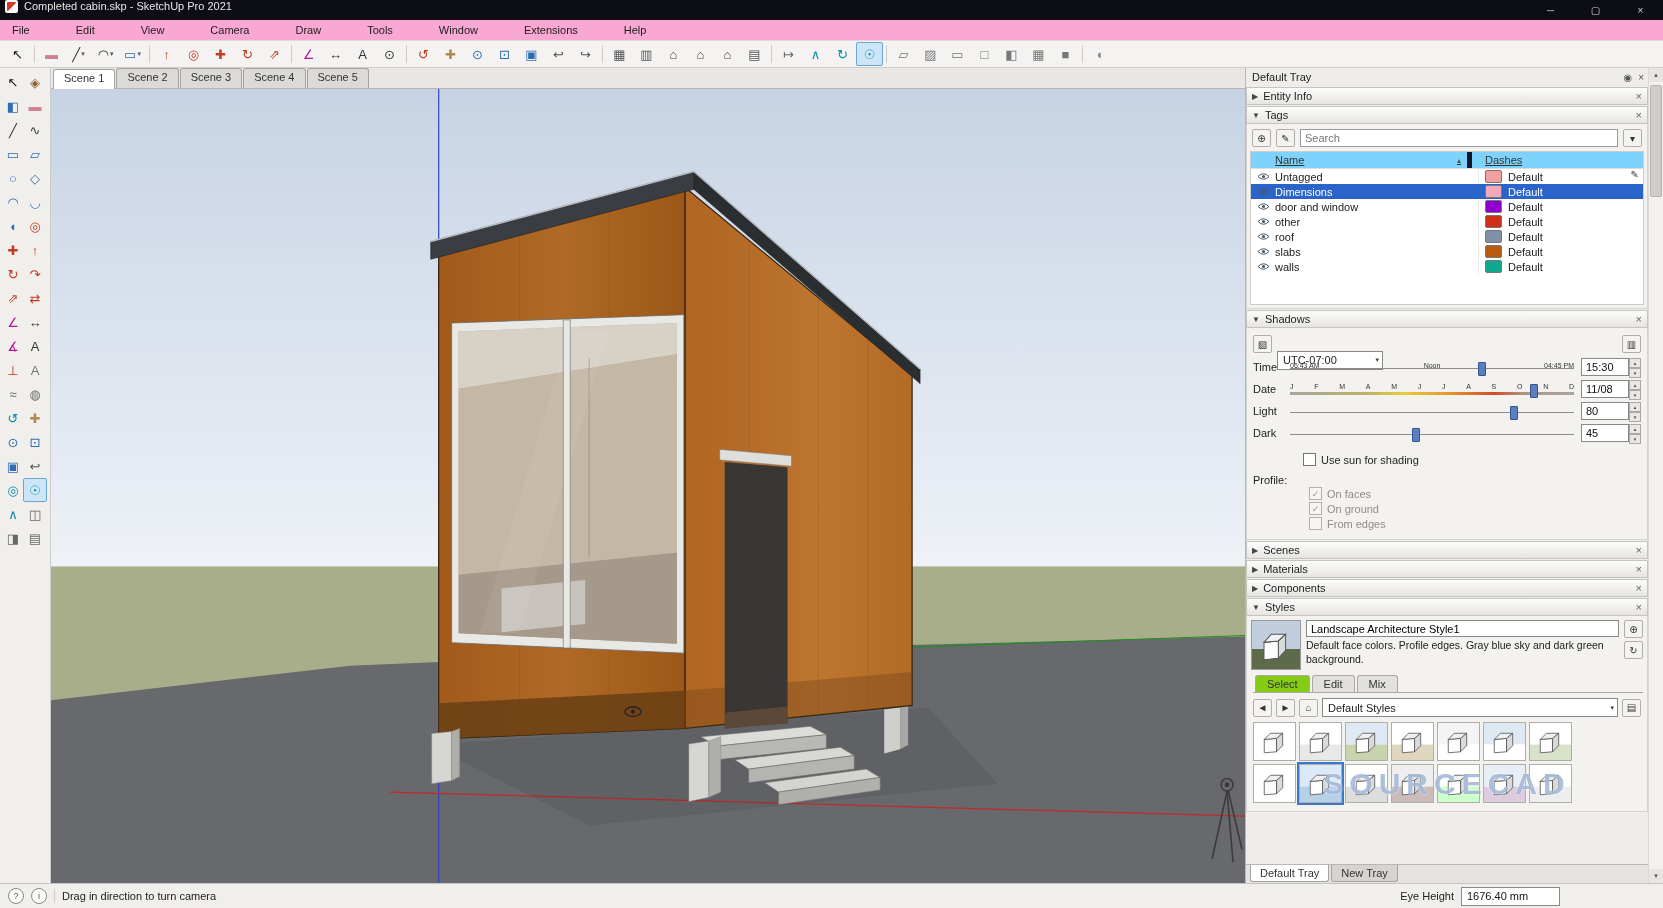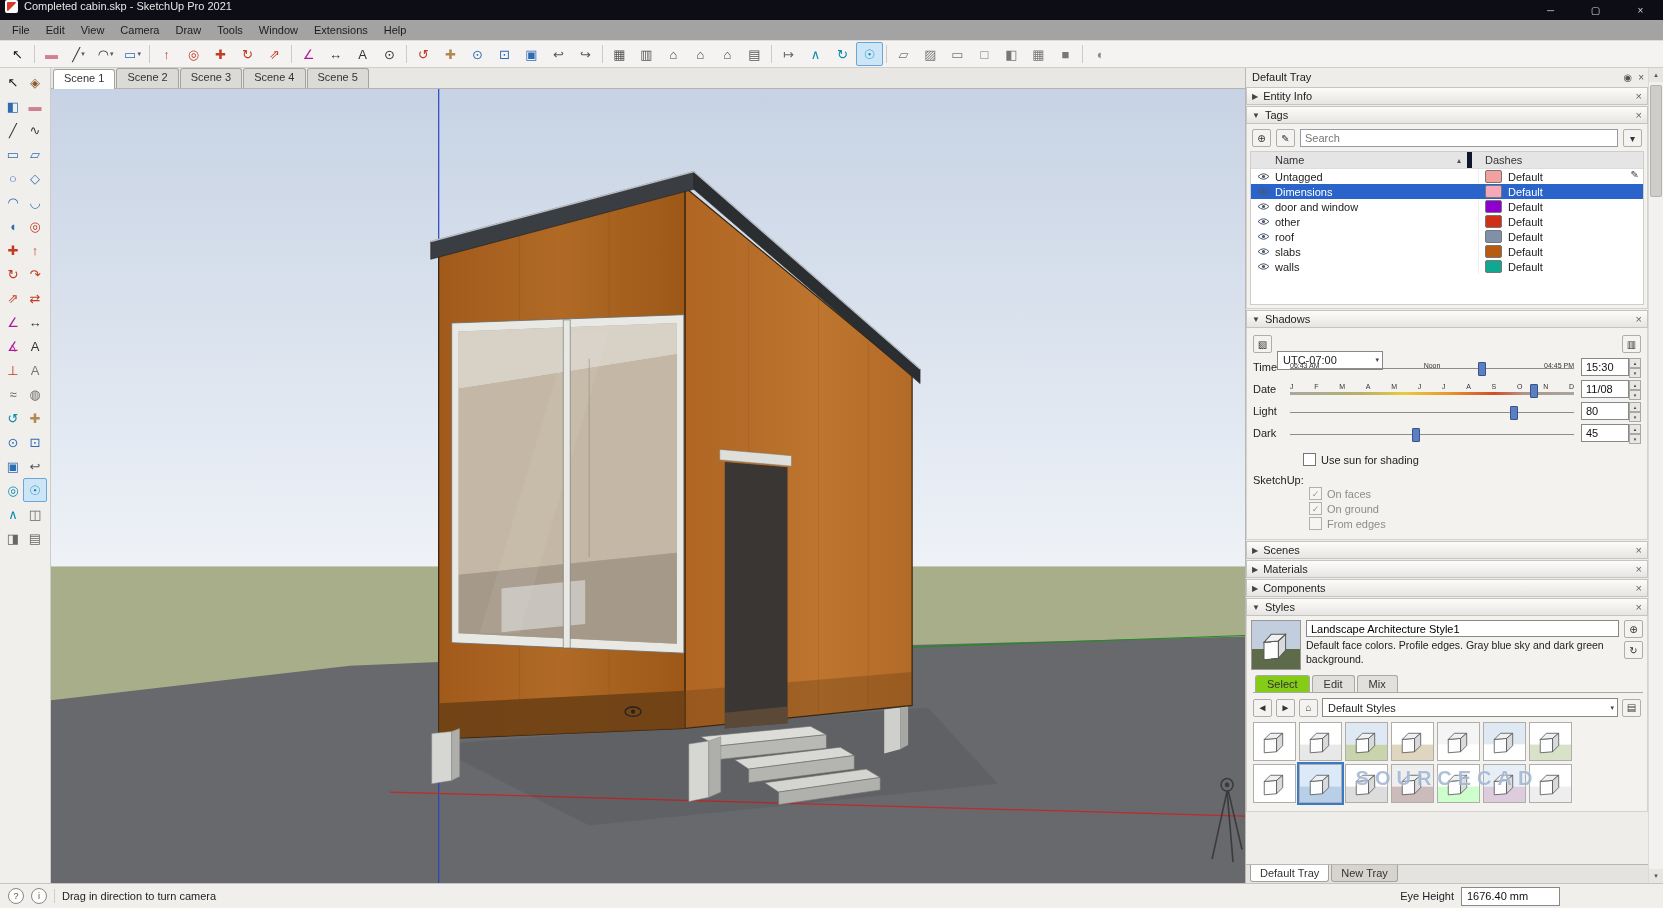--- a/index.html
+++ b/index.html
@@ -8,21 +8,21 @@
        background:#f0efed;display:flex;flex-direction:column;}
   
   .titlebar{height:20px;background:#0c0d15;display:flex;align-items:flex-start;flex:0 0 auto;}
   .app-icon{width:13px;height:13px;margin-left:5px;background:#fdfdfd;border-radius:2px;position:relative;}
   .app-icon::after{content:"";position:absolute;left:2px;top:2px;width:9px;height:9px;
        background:linear-gradient(135deg,#d83a2a 55%,#fff 56%);border-radius:1px;}
   .title-text{color:#e6e6e6;font-size:11px;padding-left:6px;}
   .win-controls{margin-left:auto;display:flex;height:100%;}
   .win-btn{width:45px;display:flex;align-items:center;justify-content:center;color:#d8d8d8;font-size:10px;}
   
-  .menubar{height:20px;background:#a3a3a3;border-bottom:1px solid #dddcda;display:flex;align-items:center;padding-left:4px;flex:0 0 auto;}
+  .menubar{height:20px;background:#f9a8d4;border-bottom:1px solid #dddcda;display:flex;align-items:center;padding-left:4px;flex:0 0 auto;gap:30px;}
   .menu-item{padding:3px 8px;color:#1c1c1c;}
   
   .toolbar{height:26px;background:#f4f3f1;border-bottom:1px solid #cfcecb;display:flex;align-items:center;padding-left:4px;flex:0 0 auto;}
   .tb-btn{min-width:23px;height:22px;display:flex;align-items:center;justify-content:center;border:1px solid transparent;border-radius:2px;padding:0 1px;}
   .tb-btn.active{background:#cde6f7;border-color:#6aa6d8;}
   .tb-glyph{font-size:13px;line-height:1;}
   .tb-dd{font-size:7px;color:#555;margin-left:1px;}
   .tb-sep{width:1px;height:18px;background:#cccbc8;margin:0 3px;flex:0 0 auto;}
   
   .main{flex:1;display:flex;min-height:0;}
@@ -49,21 +49,21 @@
   .sec-title{color:#1d1d1d;}
   .sec-close{margin-left:auto;color:#666;font-size:11px;}
   
   .tags-body{background:#f3f2ef;border:1px solid #d5d3d0;border-top:none;padding:3px;flex:0 0 auto;}
   .tags-toolbar{display:flex;align-items:center;gap:5px;padding:2px 2px 4px;}
   .mini-btn{width:17px;height:16px;display:inline-flex;align-items:center;justify-content:center;
        border:1px solid #b0aeab;background:#f4f3f1;border-radius:2px;font-size:10px;color:#333;flex:0 0 auto;}
   .search-input{flex:1;height:16px;border:1px solid #9a98a5;background:#fff;font-size:11px;
        padding:0 4px;font-family:inherit;color:#333;min-width:0;}
   .tags-table{background:#fff;border:1px solid #cfcdca;}
-  .tags-thead{display:flex;height:16px;background:#e5e5e5;border-bottom:1px solid #ddd;color:#333;}
+  .tags-thead{display:flex;height:16px;background:#7dd3fc;border-bottom:1px solid #ddd;color:#333;text-decoration:underline;}
   .th-name{flex:1;display:flex;align-items:center;justify-content:space-between;padding:0 6px 0 24px;}
   .sort{font-size:8px;color:#555;}
   .th-dashes{width:158px;border-left:5px solid #0f172a;display:flex;align-items:center;padding-left:13px;}
   .tags-list{min-height:135px;background:#fff;}
   .tag-row{display:flex;align-items:center;height:15px;position:relative;background:#fff;}
   .tag-row.selected{background:#2a63c9;color:#fff;}
   .tag-eye{width:24px;display:flex;align-items:center;justify-content:center;}
   .tag-name{flex:1;white-space:nowrap;overflow:hidden;}
   .tag-dashes{width:158px;display:flex;align-items:center;gap:6px;padding-left:6px;border-left:1px solid #eee;height:100%;}
   .tag-row.selected .tag-dashes{border-left-color:transparent;}
@@ -110,21 +110,21 @@
   .style-side{display:flex;flex-direction:column;gap:3px;flex:0 0 auto;}
   .style-tabs{display:flex;margin:5px 0 0 2px;border-bottom:1px solid #aaa8a5;padding-left:2px;}
   .stab{padding:2px 11px;background:#e2e0dc;border:1px solid #aaa8a5;border-bottom:none;
        border-radius:3px 3px 0 0;margin-right:2px;color:#333;}
   .stab.active{background:#84cc16;position:relative;top:0;}
   .style-nav{display:flex;align-items:center;gap:4px;padding:5px 2px 4px;}
   .style-grid{position:relative;padding:1px 2px;}
   .thumb-row{display:flex;gap:3px;margin-bottom:3px;}
   .thumb{width:41px;height:37px;border:1px solid #b0aeab;background:#fff;flex:0 0 auto;}
   .thumb.selected{outline:2px solid #3a78c8;background:#dceafc;}
-  .watermark{position:absolute;left:0;right:0;top:46px;text-align:center;font-size:20px;font-weight:bold;
+  .watermark{position:absolute;left:0;right:0;top:46px;text-align:center;font-size:30px;font-weight:bold;
        letter-spacing:6px;color:rgba(122,152,193,0.62);text-shadow:0 0 2px rgba(255,255,255,0.9);pointer-events:none;}
   
   .tray-bottom{margin-top:auto;height:18px;background:#e5e3df;border-top:1px solid #b9b7b4;
        display:flex;align-items:flex-start;padding-left:4px;flex:0 0 auto;}
   .ttab{padding:2px 9px;background:#d7d4d0;border:1px solid #a5a3a0;border-top:none;
        border-radius:0 0 3px 3px;margin-right:2px;color:#333;}
   .ttab.active{background:#fff;}
   .tray-scroll{width:14px;background:#f2f1ef;border-left:1px solid #dcdad7;display:flex;flex-direction:column;align-items:center;flex:0 0 auto;}
   .scroll-arrow{height:14px;width:100%;display:flex;align-items:center;justify-content:center;font-size:7px;color:#555;background:#e8e6e3;}
   .sc-bottom{margin-top:auto;}
@@ -737,21 +737,21 @@
               <span class="spin">
                   <span>▴</span>
                   <span>▾</span>
                 </span>
             </span>
           </div>
           <div class="cb-row sun-row">
             <span class="cb"></span>
             <span>Use sun for shading</span>
           </div>
-          <div class="display-label">SketchUp:</div>
+          <div class="display-label">Profile:</div>
           <div class="cb-row ind">
             <span class="cb dis">✓</span>
             <span class="dis-label">On faces</span>
           </div>
           <div class="cb-row ind">
             <span class="cb dis">✓</span>
             <span class="dis-label">On ground</span>
           </div>
           <div class="cb-row ind">
             <span class="cb dis"></span>

